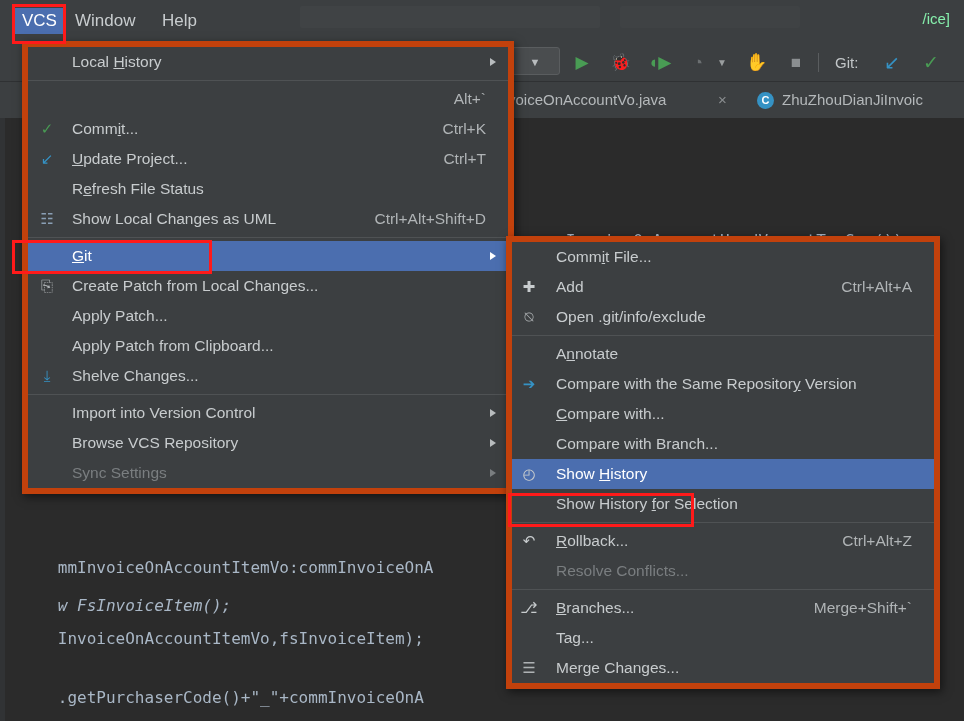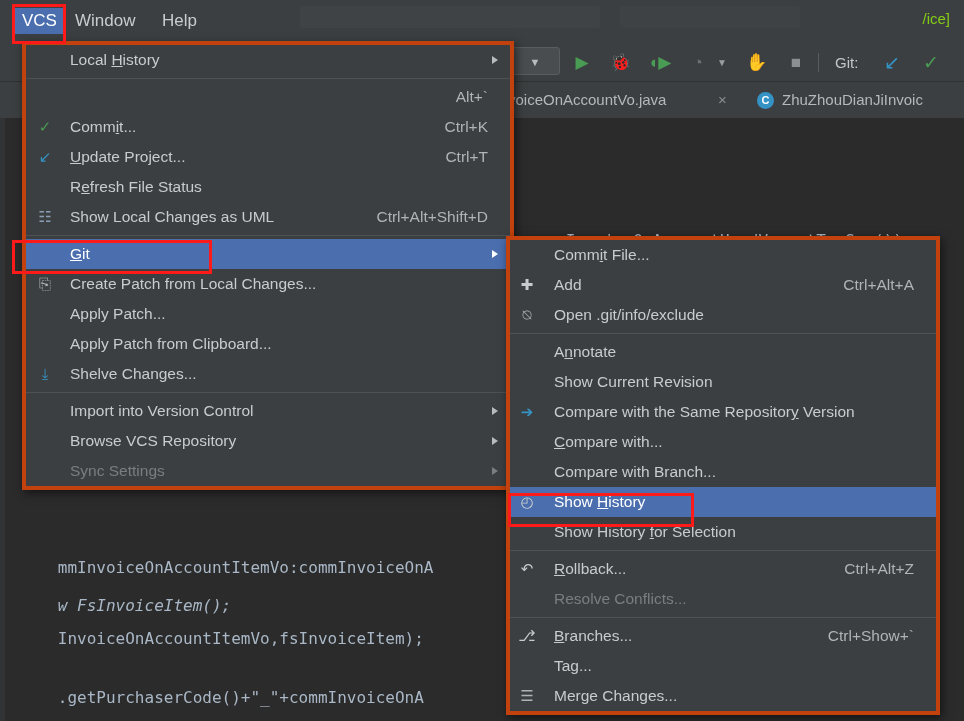--- a/index.html
+++ b/index.html
@@ -11,21 +11,21 @@
   }
   #root { position: relative; width: 964px; height: 721px; background: #2b2b2b; }
 
   
   .ide-titlebar {
     position: absolute; top: 0; left: 0; width: 964px; height: 41px;
     background: #3c3f41;
   }
   .title-text {
     position: absolute; right: 14px; top: 10px;
-    font-size: 15px; color: #84cc16; white-space: nowrap;
+    font-size: 15px; color: #86efac; white-space: nowrap;
   }
   .title-ghost {
     position: absolute; left: 300px; top: 6px; width: 300px; height: 22px;
     background: #434749; border-radius: 2px; opacity: .55;
   }
   .title-ghost2 {
     position: absolute; left: 620px; top: 6px; width: 180px; height: 22px;
     background: #414547; border-radius: 2px; opacity: .5;
   }
 
@@ -87,21 +87,21 @@
   }
   .mb-item {
     position: absolute; top: 8px; height: 26px; line-height: 26px;
     font-size: 17px; color: #c8ccce; padding: 0 7px; white-space: nowrap;
   }
   .mb-item.sel { background: #4b6eaf; color: #ffffff; }
 
   
   .menu {
     position: absolute; background: #3c3f41;
-    border: 4px solid #c2410c;
+    border: 6px solid #c2410c;
     box-shadow: 2px 3px 9px rgba(0,0,0,.55);
   }
   #menu-vcs { left: 22px; top: 41px; width: 492px; }
   #menu-git { left: 506px; top: 236px; width: 434px; }
 
   .mi {
     position: relative; height: 30px; display: flex; align-items: center;
     color: #c8ccce; font-size: 15.5px; white-space: nowrap; cursor: default;
   }
   .mi .ico {
@@ -280,23 +280,20 @@
       </div>
       <div class="mi">
         <span class="ico" style="color: rgb(174, 178, 180);">⍉</span>
         <span class="lbl">Open .git/info/exclude</span>
       </div>
       <div class="sep"></div>
       <div class="mi">
         <span class="lbl">A<u>n</u>notate</span>
       </div>
       <div class="mi">
-        <span class="lbl">Show Current Revision</span>
-      </div>
-      <div class="mi">
         <span class="ico" style="color: rgb(53, 146, 196);">➔</span>
         <span class="lbl">Compare with the Same Repositor<u>y</u> Version</span>
       </div>
       <div class="mi">
         <span class="lbl"><u>C</u>ompare with...</span>
       </div>
       <div class="mi">
         <span class="lbl">Compare with Branch...</span>
       </div>
       <div class="mi hl">
@@ -312,21 +309,21 @@
         <span class="lbl"><u>R</u>ollback...</span>
         <span class="acc">Ctrl+Alt+Z</span>
       </div>
       <div class="mi dis">
         <span class="lbl">Resolve Conflicts...</span>
       </div>
       <div class="sep"></div>
       <div class="mi">
         <span class="ico" style="color: rgb(200, 204, 206);">⎇</span>
         <span class="lbl"><u>B</u>ranches...</span>
-        <span class="acc">Ctrl+Show+`</span>
+        <span class="acc">Merge+Shift+`</span>
       </div>
       <div class="mi">
         <span class="lbl">Tag...</span>
       </div>
       <div class="mi">
         <span class="ico" style="color: rgb(174, 178, 180);">☰</span>
         <span class="lbl">Merge Changes...</span>
       </div>
     </div>
 

